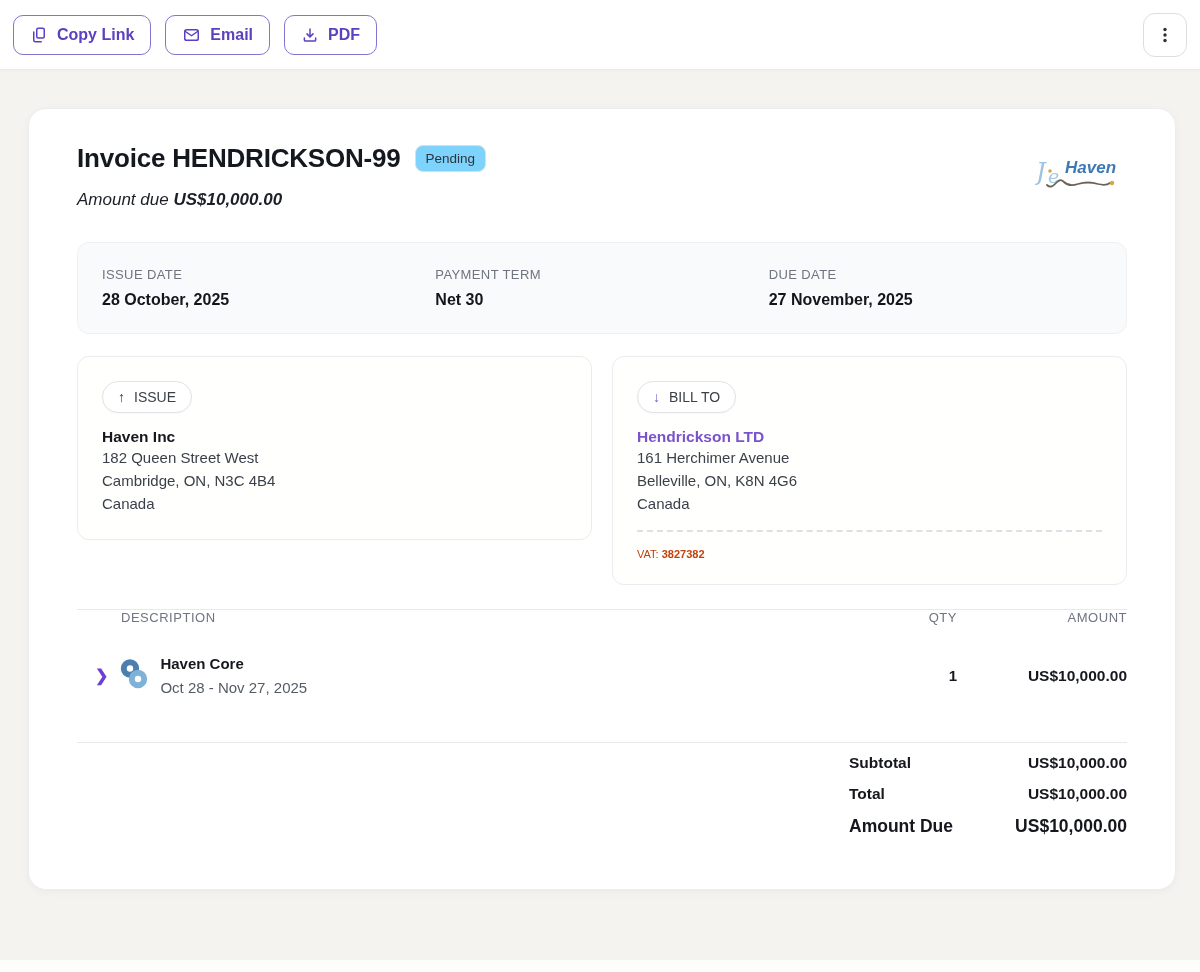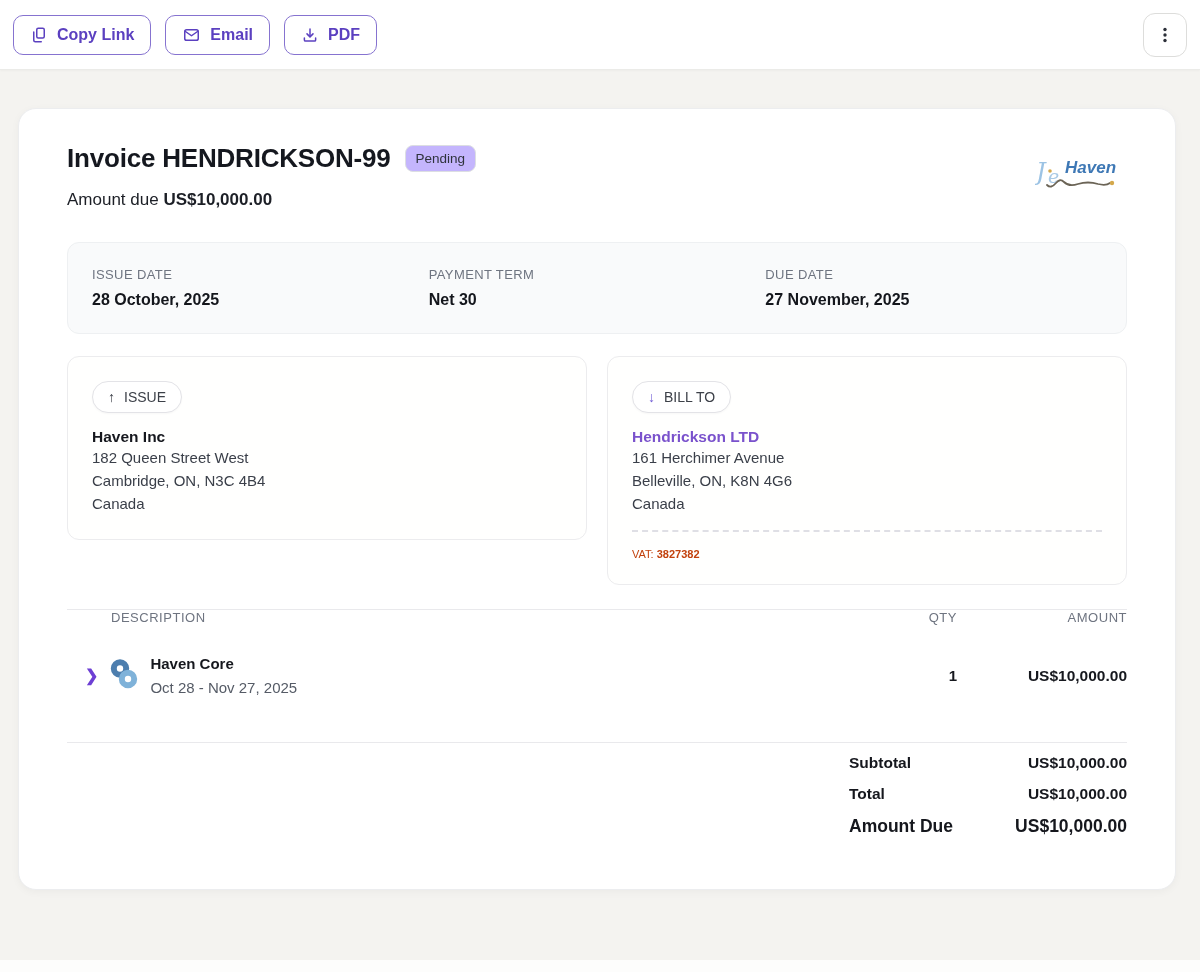--- a/index.html
+++ b/index.html
@@ -28,35 +28,35 @@
   }
   .btn svg { display:block; }
   .kebab-btn {
     width:44px; height:44px; background:#fff;
     border:1px solid #dddddb; border-radius:12px;
     display:flex; align-items:center; justify-content:center; cursor:pointer;
   }
   .kebab-btn svg { display:block; }
 
   
-  .page { padding:38px 24px 0 18px; }
+  .page { padding:38px 24px 0 28px; }
   .card {
     background:#fff; border:1px solid #ecedef; border-radius:18px;
     box-shadow:0 2px 8px rgba(0,0,0,.04);
     padding:34px 48px 52px 48px;
   }
 
   .card-head { display:flex; justify-content:space-between; align-items:flex-start; }
   .title-row { display:flex; align-items:center; gap:14px; }
   .invoice-title { font-size:26px; font-weight:700; color:#15181f; letter-spacing:-.2px; }
   .status-badge {
-    border:1px solid #dcdee2; border-radius:8px; background:#c4b5fd;
+    border:1px solid #dcdee2; border-radius:8px; background:#7dd3fc;
     font-size:13.5px; color:#2f333c; padding:5px 10px; font-weight:500;
   }
-  .amount-due-line { margin-top:16px; font-size:17px; color:#1c1f26; }
+  .amount-due-line { margin-top:16px; font-size:17px; color:#1c1f26;font-style:italic; }
   .amount-due-line b { font-weight:700; }
 
   .logo { margin-top:6px; }
 
   
   .meta-bar {
     margin-top:32px; display:flex;
     background:#f9fafb; border:1px solid #eef0f2; border-radius:12px;
     padding:24px;
   }

